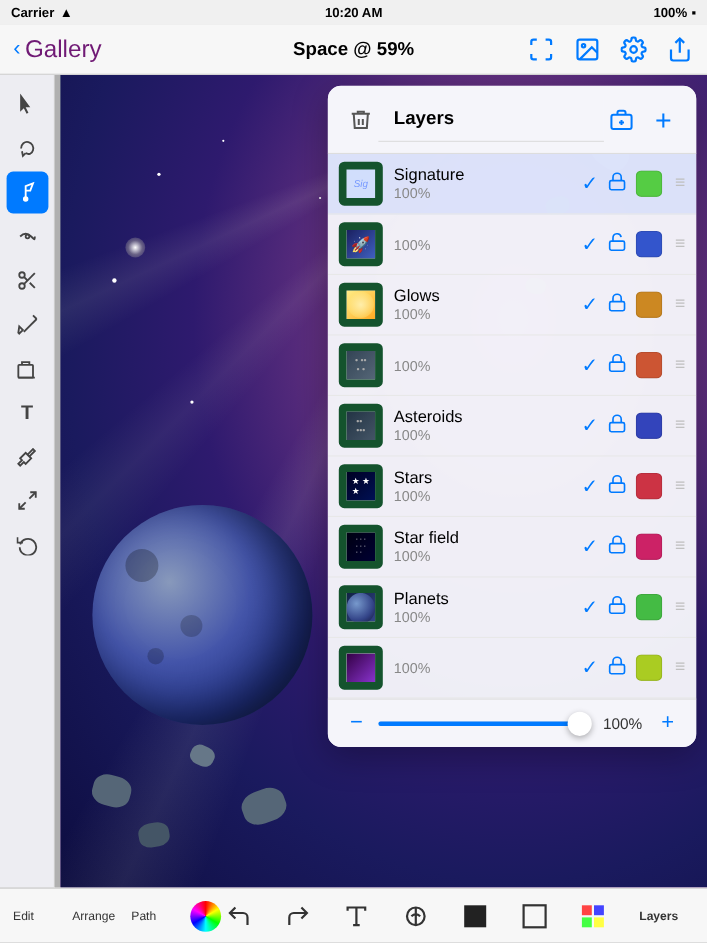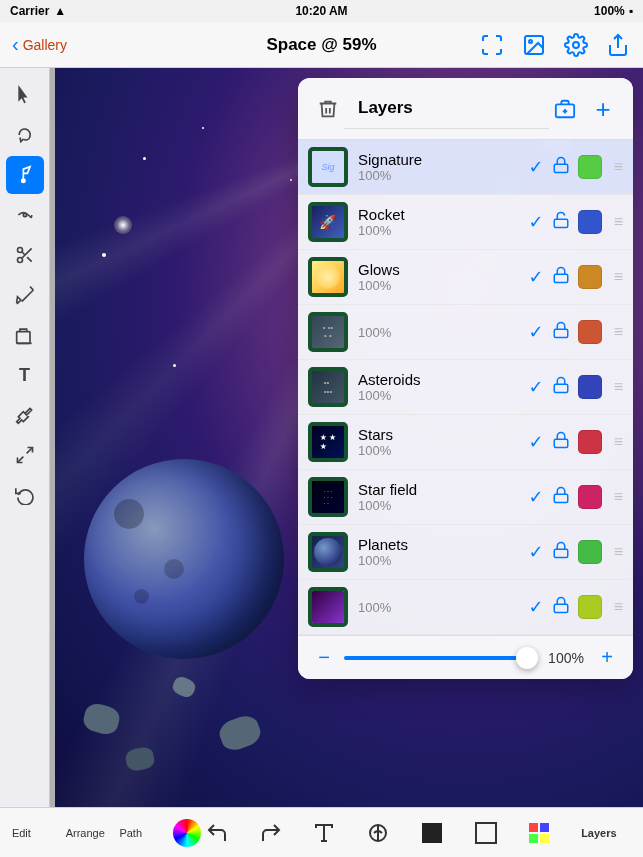--- a/index.html
+++ b/index.html
@@ -195,21 +195,21 @@
     }
     .layer-row.active { background: rgba(180,200,255,0.35); }
 
     .layer-thumb {
       width: 40px;
       height: 40px;
       border-radius: 5px;
       overflow: hidden;
       margin-right: 10px;
       flex-shrink: 0;
-      border: 4px solid #14532d;
+      border: 7px solid #14532d;
       display: flex;
       align-items: center;
       justify-content: center;
       font-size: 18px;
     }
     .layer-info { flex: 1; }
     .layer-name { font-size: 15px; font-weight: 500; color: #000; }
     .layer-opacity { font-size: 13px; color: #888; }
     .layer-controls {
       display: flex;
@@ -342,21 +342,21 @@
   </div>
   <div class="right" style="display:flex;align-items:center;gap:4px;">
     <span>100%</span>
     <span style="font-size:12px;">▪</span>
   </div>
 </div>
 
 <div class="nav-bar">
   <div class="back-btn">
     <span style="font-size:20px;color:#007aff;">‹</span>
-    <span style="color:#c2410c;font-size:14px;">Gallery</span>
+    <span style="color:#701a75;font-size:22px;">Gallery</span>
   </div>
   <div class="title">Space @ 59%</div>
   <div class="right-icons">
     <div class="nav-icon">
       <svg viewBox="0 0 24 24" fill="none" stroke="#007aff" stroke-width="2" width="24" height="24">
         <path d="M8 3H5a2 2 0 0 0-2 2v3m18 0V5a2 2 0 0 0-2-2h-3m0 18h3a2 2 0 0 0 2-2v-3M3 16v3a2 2 0 0 0 2 2h3"></path>
       </svg>
     </div>
     <div class="nav-icon">
       <svg viewBox="0 0 24 24" fill="none" stroke="#007aff" stroke-width="2" width="24" height="24">
@@ -527,21 +527,20 @@
               </svg></span>
             <div class="layer-color" style="background: rgb(85, 204, 68);"></div>
             <span class="layer-drag">≡</span>
           </div>
         </div>
         <div class="layer-row">
           <div class="layer-thumb thumb-rocket">
             <span style="font-size:14px;">🚀</span>
           </div>
           <div class="layer-info">
-            <div class="layer-name">Rocket</div>
             <div class="layer-opacity">100%</div>
           </div>
           <div class="layer-controls">
             <span class="layer-check" style="color: rgb(0, 122, 255); font-size: 18px;">✓</span>
             <span class="layer-lock"><svg viewBox="0 0 24 24" fill="none" stroke="#007aff" stroke-width="2" width="18" height="18">
                 <rect x="3" y="11" width="18" height="11" rx="2"></rect>
                 <path d="M7 11V7a5 5 0 0 1 9.9-1"></path>
               </svg></span>
             <div class="layer-color" style="background: rgb(51, 85, 204);"></div>
             <span class="layer-drag">≡</span>

